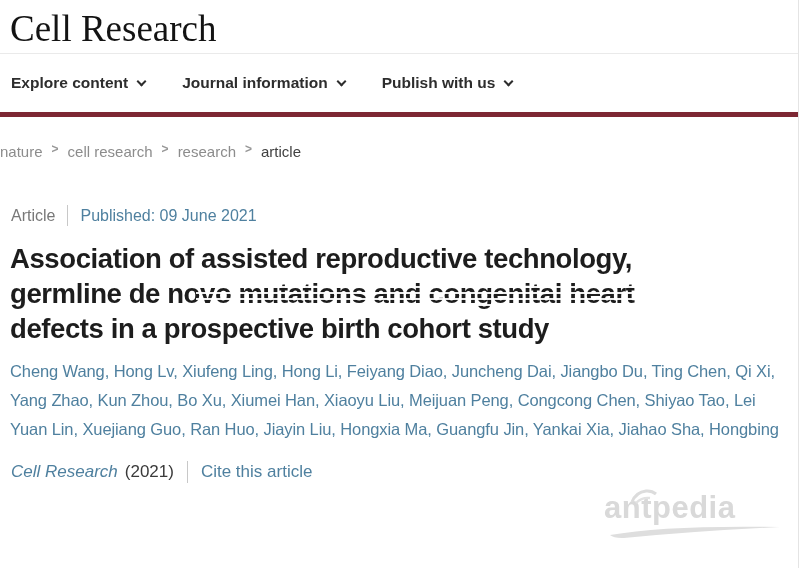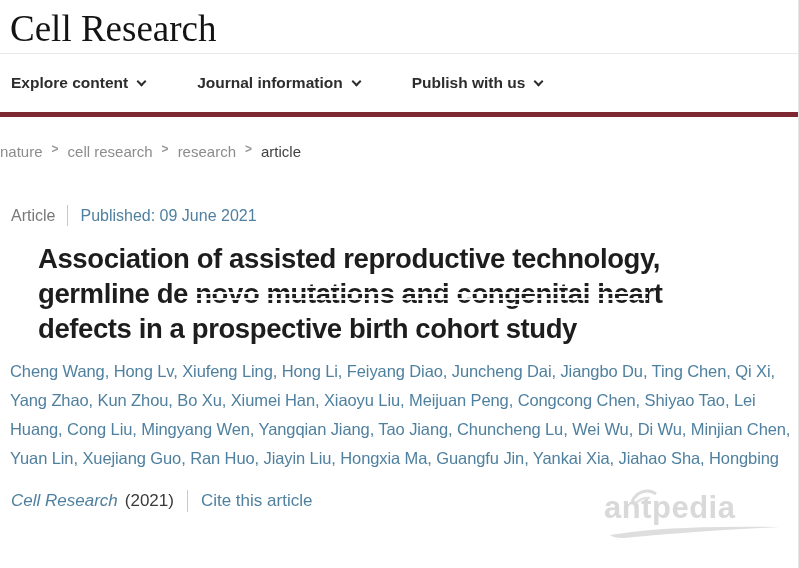--- a/index.html
+++ b/index.html
@@ -25,21 +25,20 @@
     display: inline-block;
   }
 
   
   .navbar {
     height: 59px;
     border-top: 1px solid #eaeaea;
     display: flex;
     align-items: center;
     padding-left: 11px;
-    gap: 15px;
   }
   .nav-item {
     display: flex;
     align-items: center;
     font-size: 15.5px;
     font-weight: bold;
     color: #2d2d2d;
     cursor: pointer;
     margin-right: 37px;
   }
@@ -87,21 +86,21 @@
   
   .title {
     position: relative;
     margin: 15px 0 0 10px;
     font-size: 27.5px;
     line-height: 35px;
     font-weight: bold;
     letter-spacing: -0.4px;
     color: #1d1d1d;
   }
-  .tline { display: block; white-space: nowrap; margin-left: 28px; }
+  .tline { display: block; white-space: nowrap; }
   .glitch-overlay {
     position: absolute;
     left: 186px; top: 39px;
     width: 452px; height: 27px;
     background: repeating-linear-gradient(
       180deg,
       rgba(255,255,255,0.92) 0px, rgba(255,255,255,0.92) 2px,
       rgba(255,255,255,0) 2px, rgba(255,255,255,0) 6px);
     pointer-events: none;
   }
@@ -197,21 +196,20 @@
     <h1 class="title">
       <span class="tline">Association of assisted reproductive technology,</span>
       <span class="tline">germline de novo mutations and congenital heart</span>
       <span class="tline">defects in a prospective birth cohort study</span>
       <span class="glitch-overlay"></span>
     </h1>
 
     <div class="authors">
       <div class="author-line">Cheng Wang, Hong Lv, Xiufeng Ling, Hong Li, Feiyang Diao, Juncheng Dai, Jiangbo Du, Ting Chen, Qi Xi,</div>
       <div class="author-line">Yang Zhao, Kun Zhou, Bo Xu, Xiumei Han, Xiaoyu Liu, Meijuan Peng, Congcong Chen, Shiyao Tao, Lei</div>
-      <div class="author-line">Huang, Cong Liu, Mingyang Wen, Yangqian Jiang, Tao Jiang, Chuncheng Lu, Wei Wu, Di Wu, Minjian Chen,</div>
       <div class="author-line">Yuan Lin, Xuejiang Guo, Ran Huo, Jiayin Liu, Hongxia Ma, Guangfu Jin, Yankai Xia, Jiahao Sha, Hongbing</div>
     </div>
 
     <div class="cite-row">
       <span class="journal-it">Cell Research</span>
       <span>(2021)</span>
       <span class="cite-sep"></span>
       <span class="cite-link">Cite this article</span>
     </div>
   </main>

